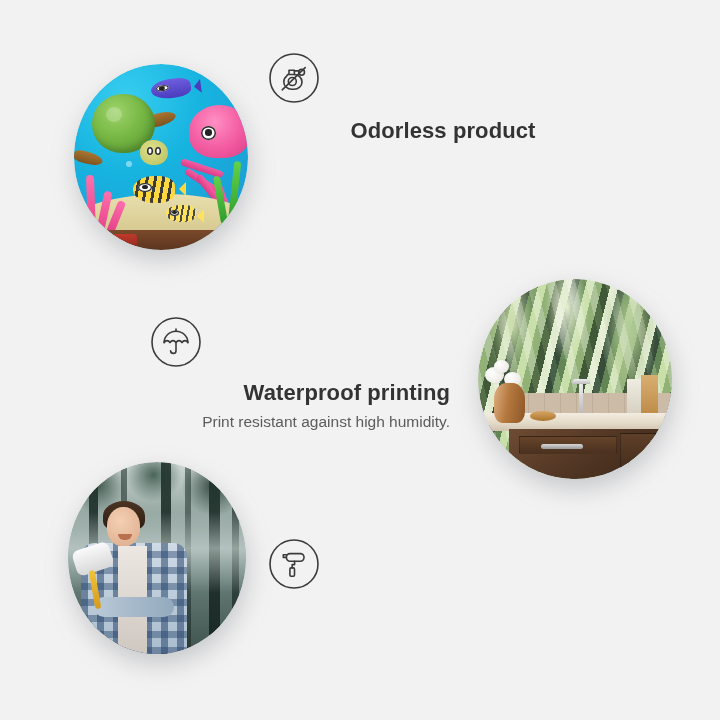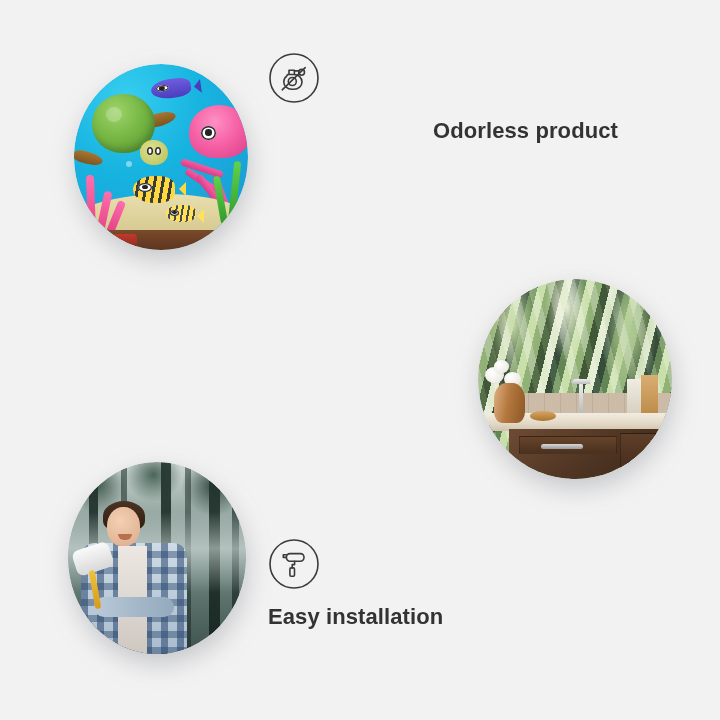--- a/index.html
+++ b/index.html
@@ -317,21 +317,21 @@
   .f-icon { display:block; }
   .f-title {
     font-size:22px; font-weight:bold; color:#333333;
     letter-spacing:.1px; line-height:1.2;
   }
   .f-desc {
     font-size:15.5px; color:#5c5c5c; line-height:1.45;
     margin-top:5px;
   }
 
-  #feature-odorless { left:268px; top:52px; width:350px; text-align:right; }
+  #feature-odorless { left:268px; top:52px; width:350px; text-align:center; }
   #feature-odorless .f-icon { margin-bottom:14px; }
   #feature-odorless .f-title { margin-top:2px; }
 
   #feature-waterproof { left:150px; top:316px; width:300px; text-align:right; }
   #feature-waterproof .f-icon { margin-left:auto; margin-bottom:12px; }
 
   #feature-install { left:268px; top:538px; width:330px; text-align:left; }
   #feature-install .f-icon { margin-bottom:14px; }
 
   .icon-circle { display:block; }
@@ -398,20 +398,34 @@
         <path d="M21 22.5v-4.2h5.4v4.2"></path>
         <path d="M26.4 18.9h4.4v2.2"></path>
         <circle cx="33.6" cy="20.3" r="2.9"></circle>
         <circle cx="24.3" cy="29.5" r="4"></circle>
         <path d="M14.2 37.8 37.2 15.6"></path>
       </svg>
     </span>
     <div class="f-title">Odorless product</div>
   </div>
 
+  <div class="feature" id="feature-waterproof">
+    <span class="f-icon">
+      <svg class="icon-circle" width="52" height="52" viewBox="0 0 52 52" fill="none" stroke="#3b3b3b" stroke-width="1.6" stroke-linecap="round" stroke-linejoin="round">
+        <circle cx="26" cy="26" r="24"></circle>
+        <path d="M26 15.2c-6.6 0-11.9 5.1-11.9 11.4"></path>
+        <path d="M26 15.2c6.6 0 11.9 5.1 11.9 11.4"></path>
+        <path d="M14.1 26.6c1.6-2.6 4.3-2.6 5.9 0 1.6-2.6 4.4-2.6 6 0 1.6-2.6 4.4-2.6 6 0 1.6-2.6 4.3-2.6 5.9 0"></path>
+        <path d="M26 26.6v8.1c0 1.5-1.2 2.7-2.7 2.7-1.4 0-2.6-1.1-2.7-2.5"></path>
+        <path d="M26 15.2v-2.1"></path>
+      </svg>
+    </span>
+    <div class="f-title">Waterproof printing</div>
+    <div class="f-desc">Print resistant against high humidity.</div>
+  </div>
 
   <div class="bubble" id="bubble-bathroom">
     <div class="art">
       <div class="wall-leaf"></div>
       <div class="backsplash"></div>
       <div class="soap"></div>
       <div class="towel"></div>
       <div class="faucet"></div>
       <div class="counter"></div>
       <div class="roses">
@@ -462,16 +476,15 @@
   <div class="feature" id="feature-install">
     <span class="f-icon">
       <svg class="icon-circle" width="52" height="52" viewBox="0 0 52 52" fill="none" stroke="#3b3b3b" stroke-width="1.6" stroke-linecap="round" stroke-linejoin="round">
         <circle cx="26" cy="26" r="24"></circle>
         <rect x="18.4" y="15.6" width="17.6" height="7.6" rx="3.6"></rect>
         <path d="M18.4 19.4h-3.1v-2.6h3.1"></path>
         <path d="M26.6 23.2v3.4h-2.4v3.3"></path>
         <rect x="21.9" y="29.9" width="4.6" height="8.3" rx="1.1"></rect>
       </svg>
     </span>
-    <div class="f-title">Easy installation</div>
   </div>
 
 </div>
 
 </body></html>

